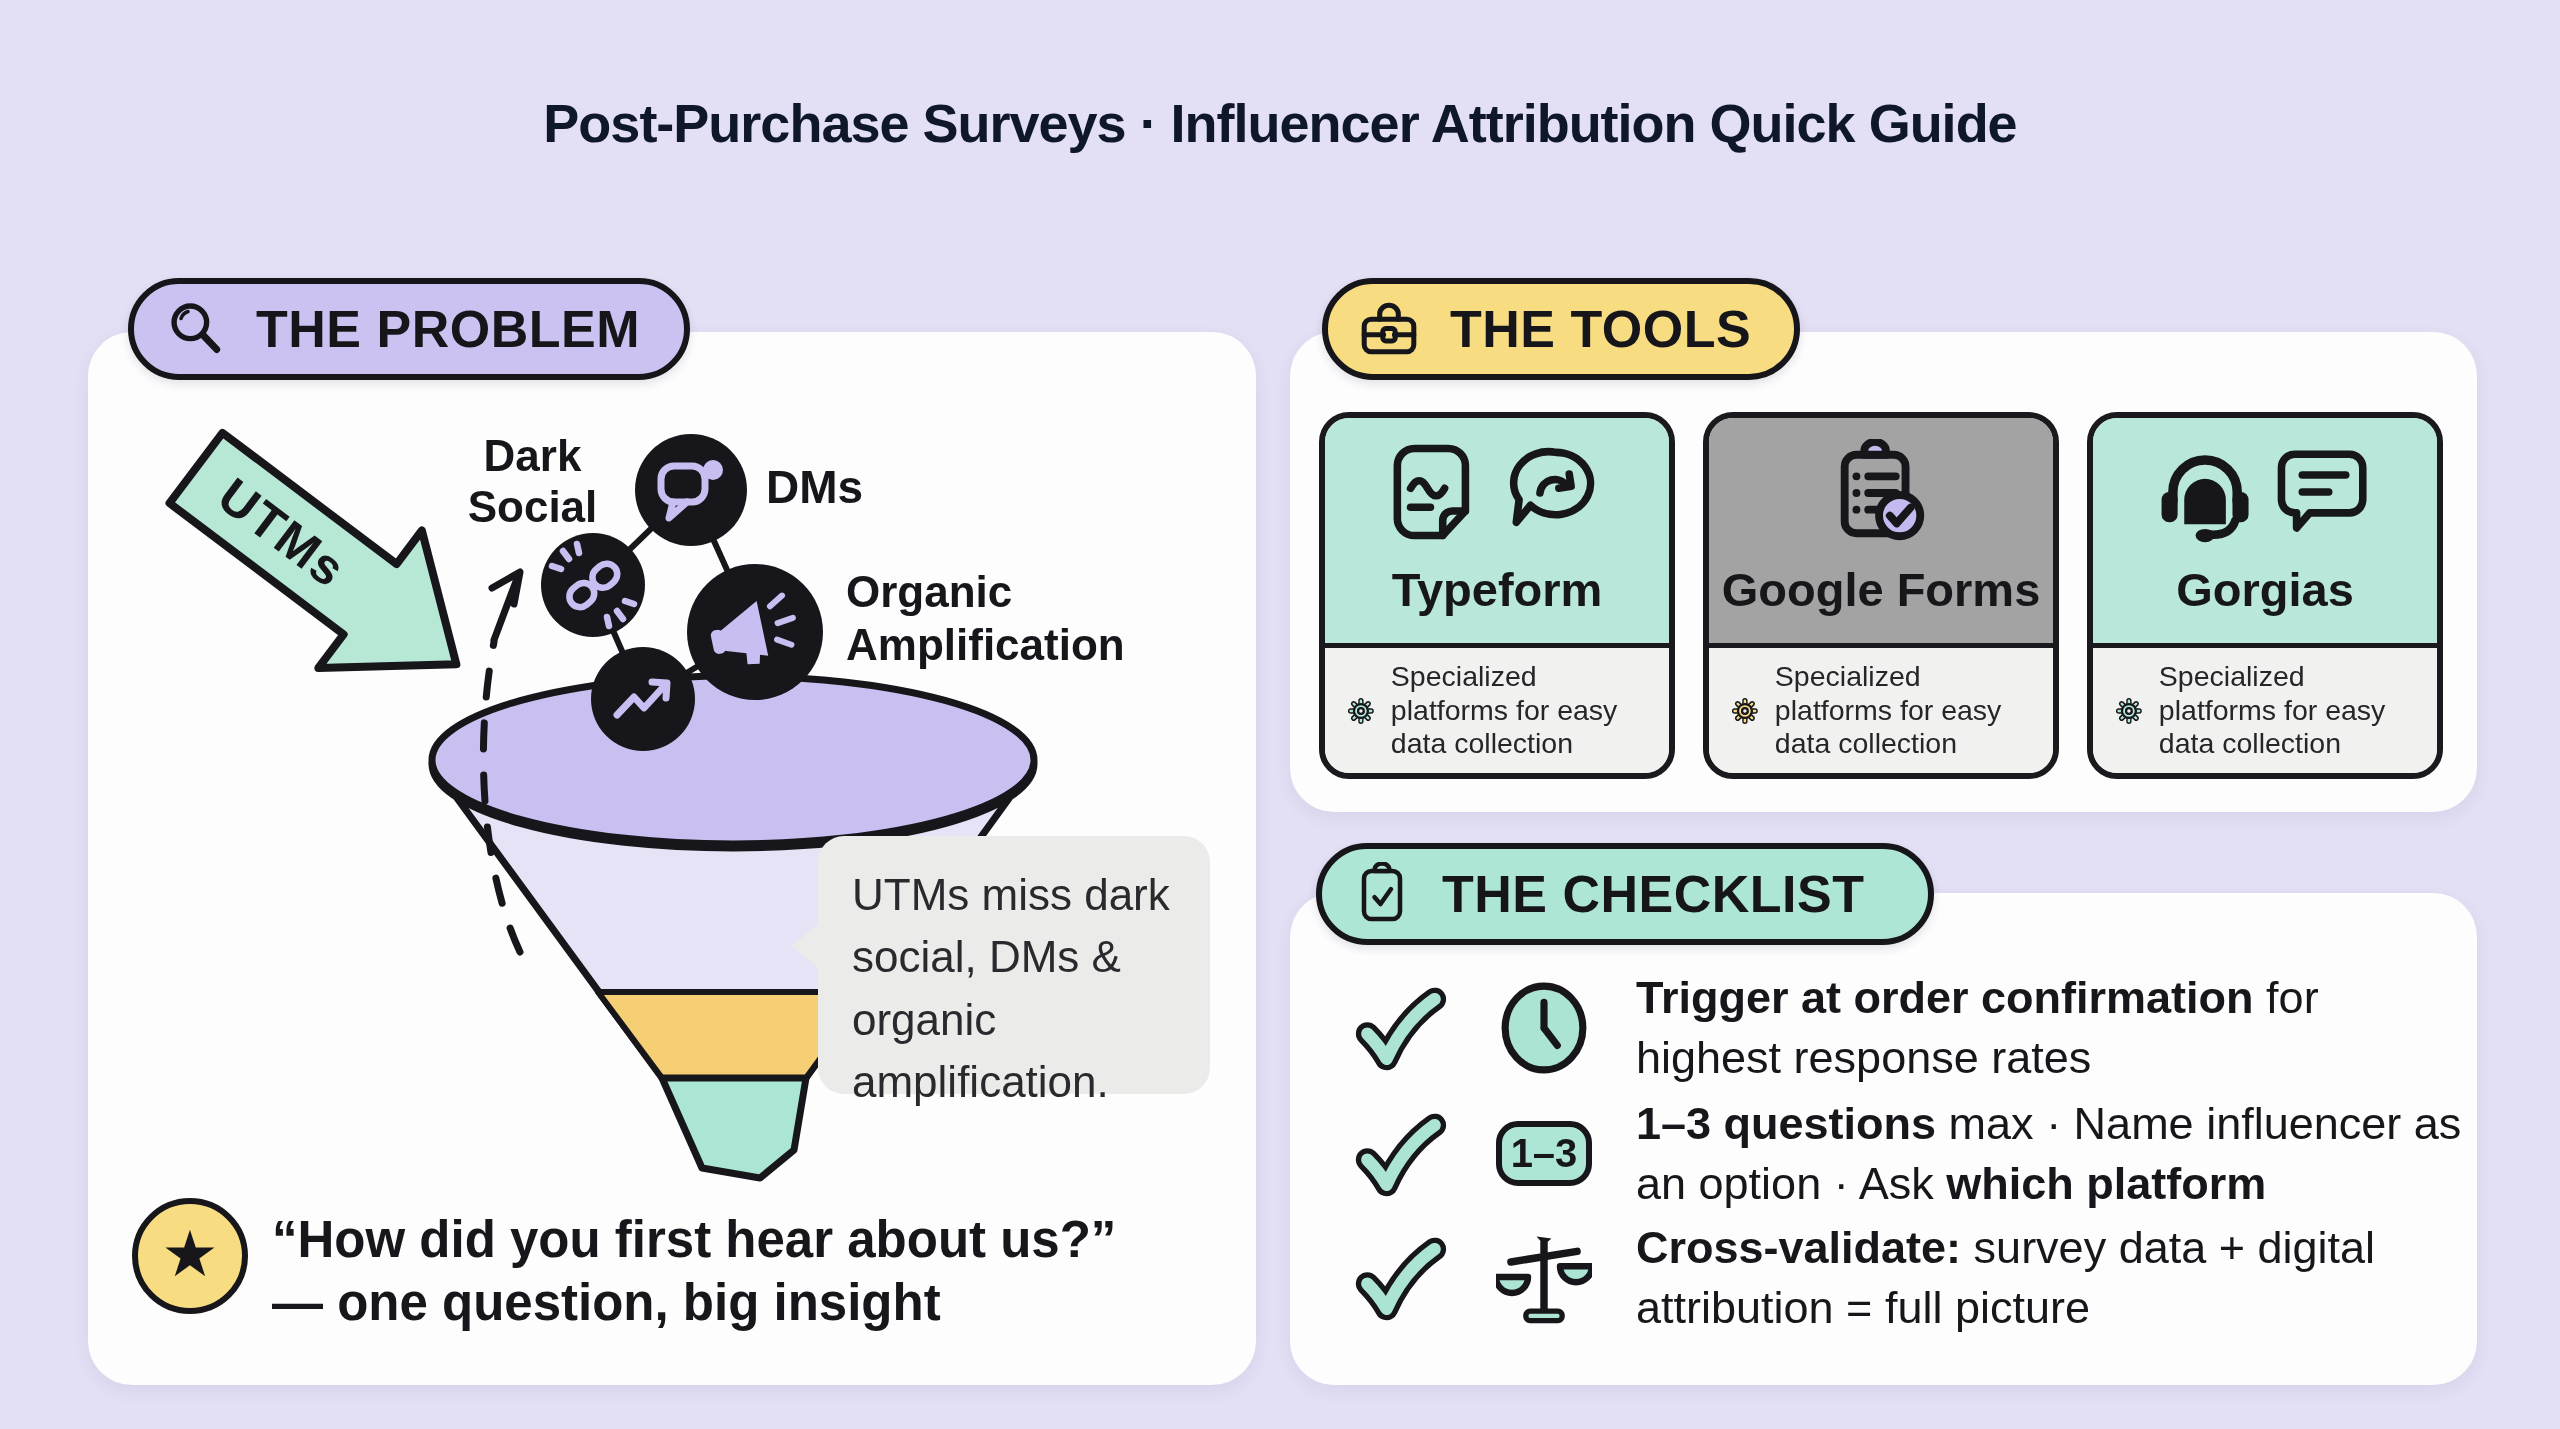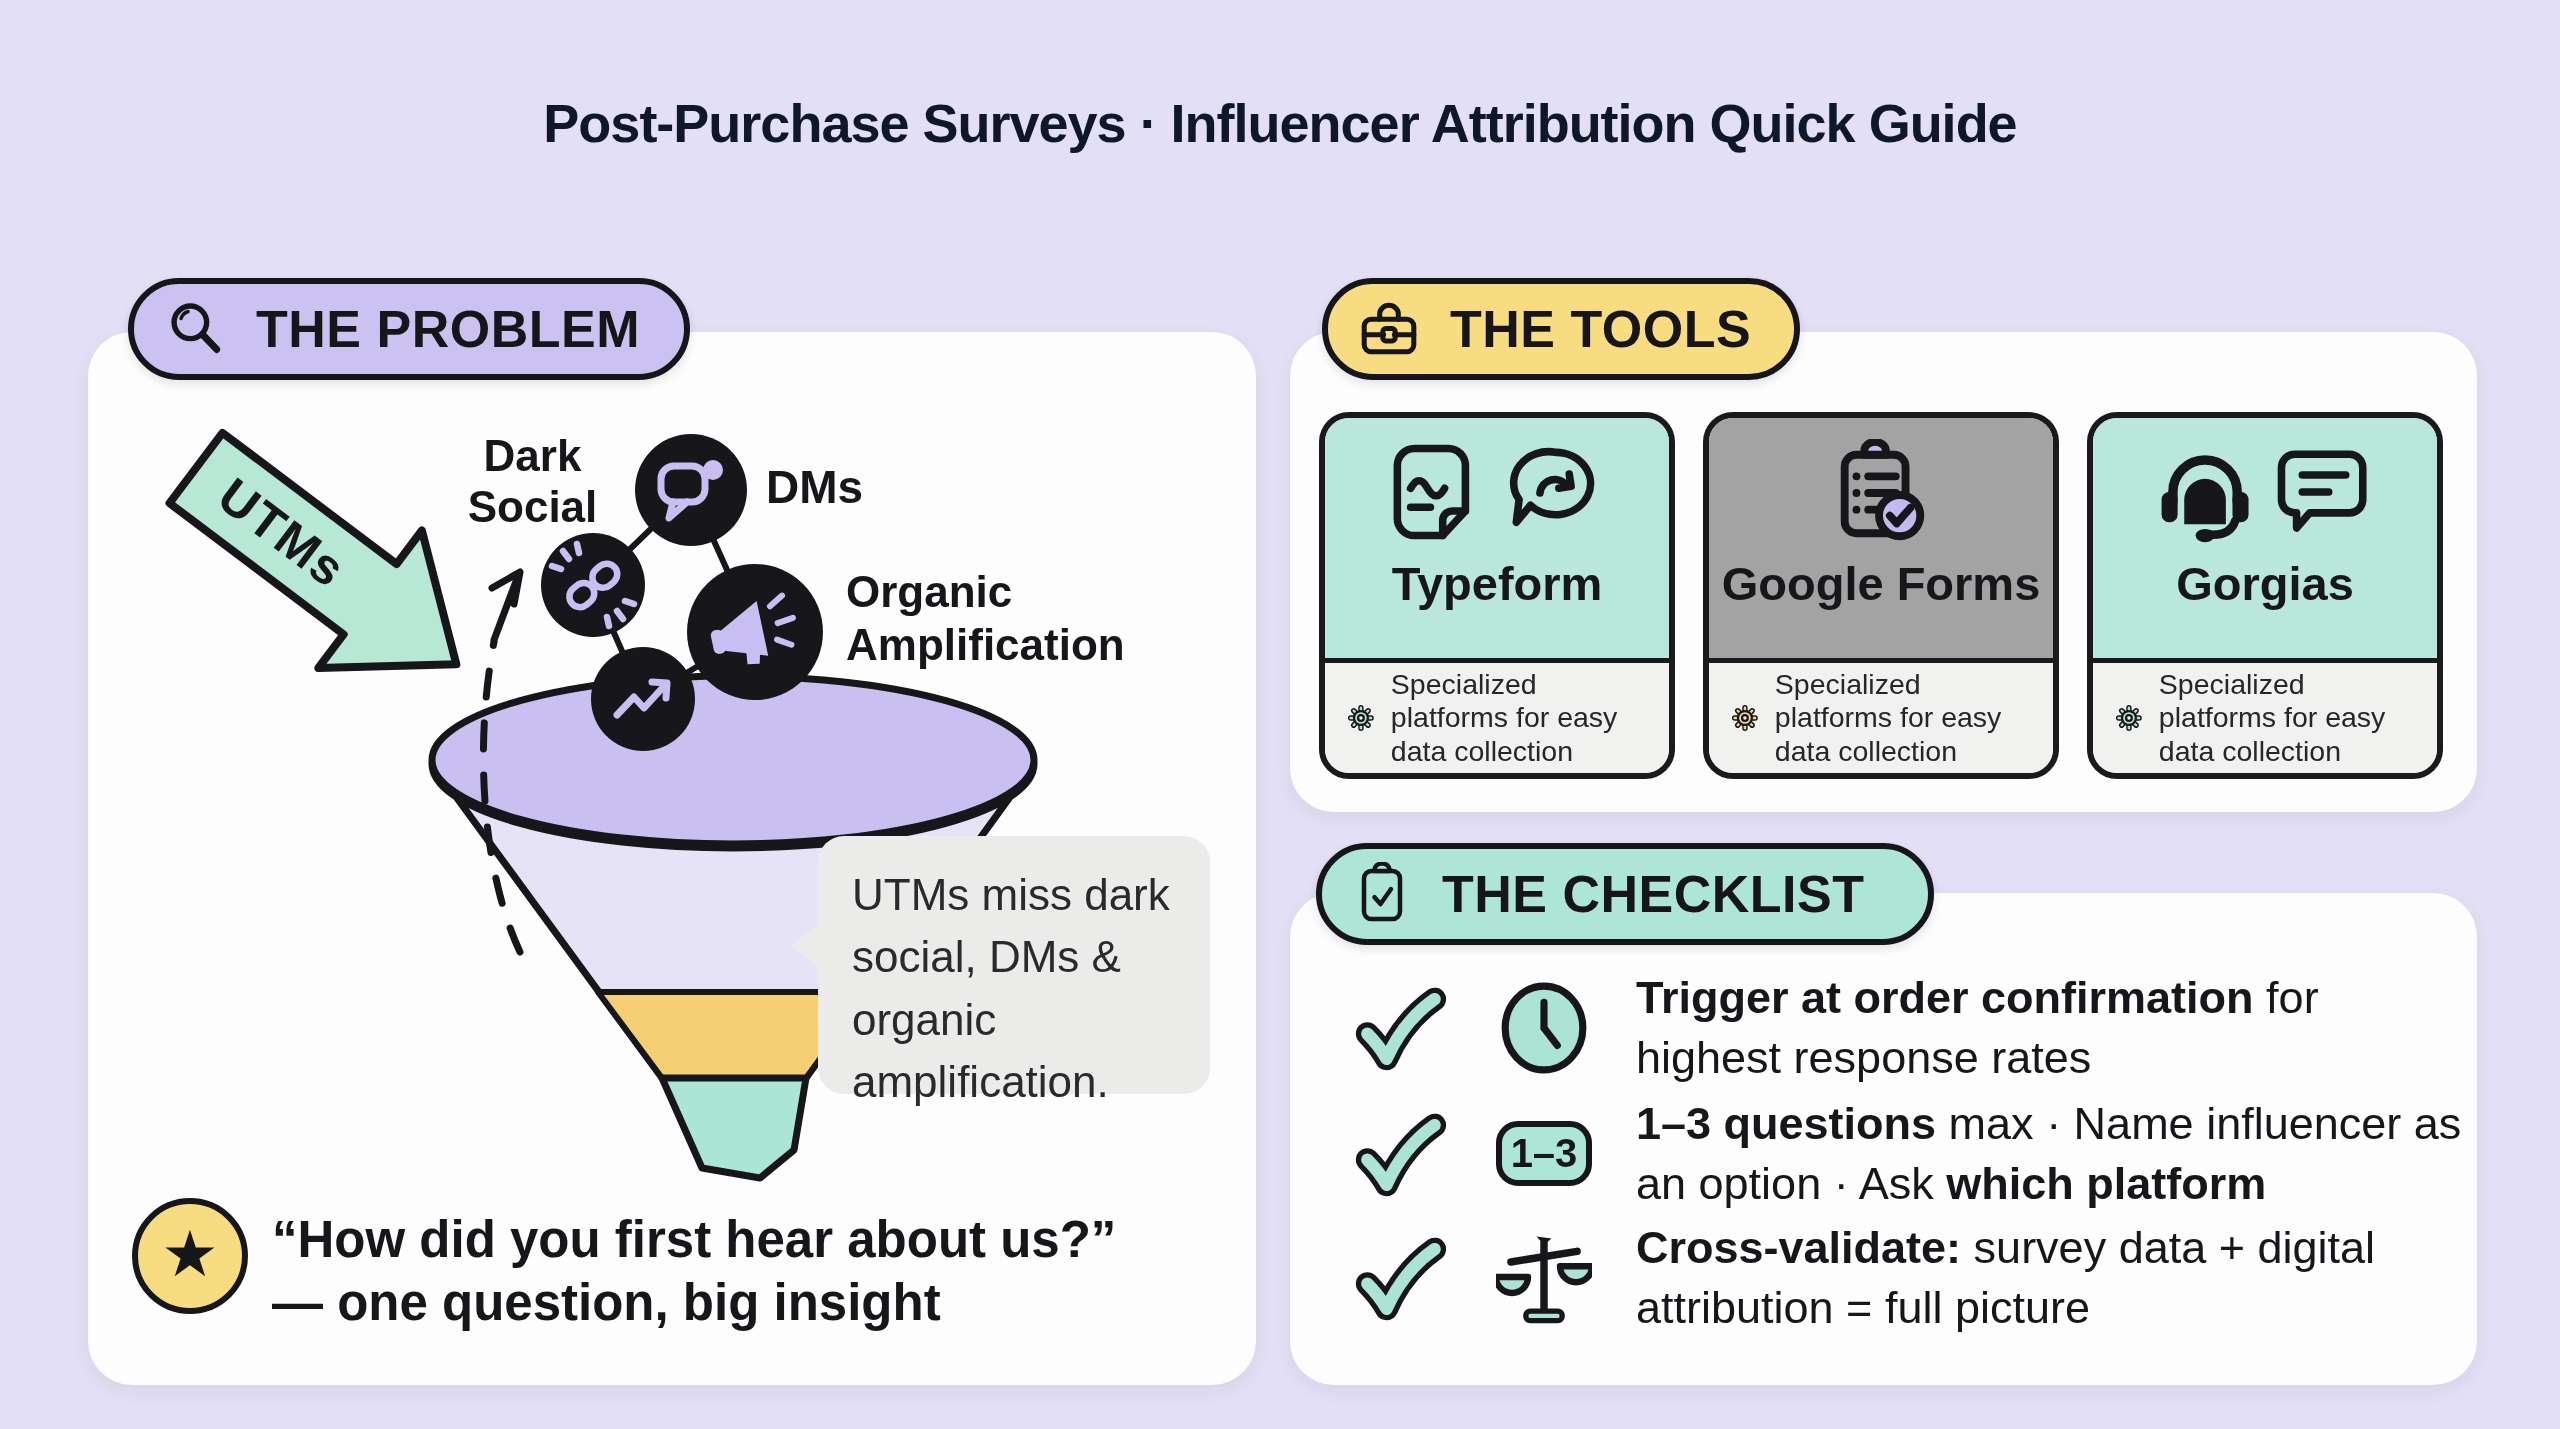--- a/index.html
+++ b/index.html
@@ -44,23 +44,23 @@
       display:flex;align-items:center;justify-content:center;}
   .star-badge .glyph{font-size:64px;color:#17171B;line-height:1;transform:translateY(-2px);}
   .quote{position:absolute;left:272px;top:1208px;width:1000px;font-size:51px;font-weight:800;
       line-height:1.24;color:#17171B;}
 
   .cards-row{position:absolute;left:1319px;top:412px;display:flex;gap:28px;}
   .tool-card{width:356px;height:367px;box-sizing:border-box;border:6px solid #1A1A1E;
       border-radius:30px;overflow:hidden;background:#F1F1EF;display:flex;flex-direction:column;}
   .card-top{height:240px;display:flex;flex-direction:column;align-items:center;}
   .card-icons{display:flex;gap:14px;margin-top:22px;height:110px;align-items:center;}
-  .card-title{font-size:47px;font-weight:800;color:#17171B;margin-top:6px;}
+  .card-title{font-size:47px;font-weight:800;color:#17171B;margin-top:12px;}
   .card-bottom{flex:1;border-top:5px solid #1A1A1E;background:#F1F1EF;display:flex;
-      align-items:center;padding:4px 22px;gap:16px;}
+      align-items:center;padding:12px 22px;gap:16px;}
   .card-desc{font-size:28.5px;line-height:1.18;color:#26262A;font-weight:500;}
   .gear-mint{color:#AFE5D6;}
   .gear-gold{color:#F6D984;}
 
   .chk-row{position:absolute;display:flex;align-items:center;}
   .chk-row-1{left:1352px;top:968px;}
   .chk-row-2{left:1352px;top:1094px;}
   .chk-row-3{left:1352px;top:1218px;}
   .chk-icon-box{width:100px;display:flex;justify-content:center;margin-left:46px;}
   .chk-text{margin:0 0 0 42px;width:830px;font-size:45px;line-height:1.33;color:#17171B;font-weight:500;}

